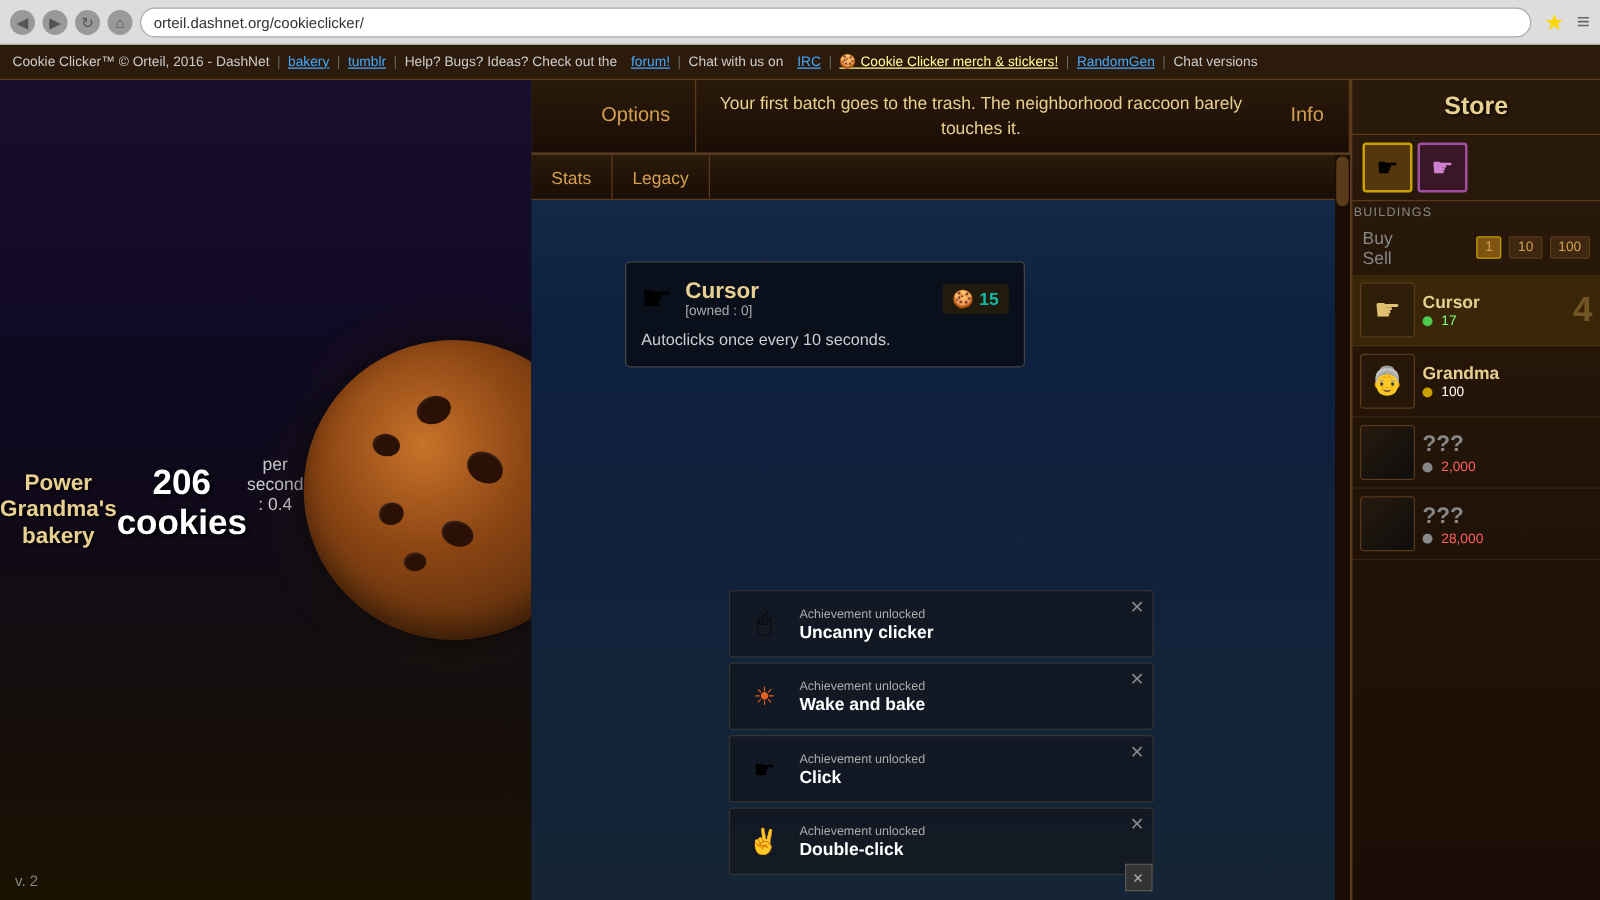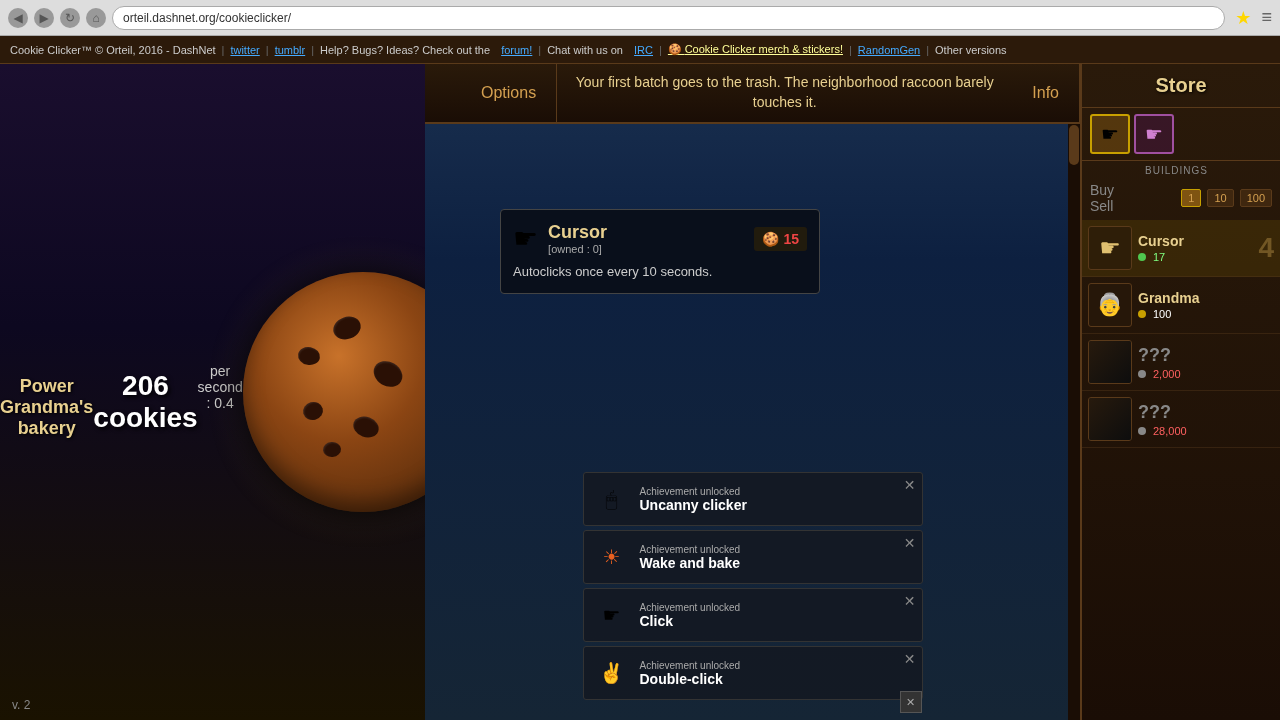--- a/index.html
+++ b/index.html
@@ -245,21 +245,21 @@
     }
     .tooltip-price {
       display: flex;
       align-items: center;
       gap: 4px;
       background: rgba(40,30,10,0.8);
       padding: 4px 8px;
       border-radius: 3px;
     }
     .price-cookie { color: #c8a000; font-size: 14px; }
-    .price-num { color: #ef4444; font-size: 14px; font-weight: bold; }
+    .price-num { color: #14b8a6; font-size: 14px; font-weight: bold; }
     .tooltip-desc {
       color: #ccc;
       font-size: 13px;
       line-height: 1.4;
     }
 
     
     .achievements-area {
       position: absolute;
       bottom: 0;
@@ -342,22 +342,21 @@
       background: rgba(80,50,20,0.4);
     }
     .store-tab.active { border-color: #c8a000; background: rgba(150,100,20,0.4); }
     .store-tab.upgrade { border-color: #a050a0; background: rgba(80,20,80,0.4); }
 
     .buildings-label {
       color: #888;
       font-size: 10px;
       letter-spacing: 1px;
       text-transform: uppercase;
-      padding: 4px 15px;
-      margin-left: 48px;
+      padding: 4px 1px;
     }
     .buy-sell-row {
       display: flex;
       align-items: center;
       padding: 2px 8px 6px;
       gap: 6px;
     }
     .buy-sell-label {
       color: #888;
       font-size: 14px;
@@ -445,33 +444,33 @@
   <button class="browser-nav-btn">↻</button>
   <button class="browser-nav-btn">⌂</button>
   <input class="browser-url-bar" value="orteil.dashnet.org/cookieclicker/" readonly="" style="">
   <span class="browser-star">★</span>
   <span class="browser-menu">≡</span>
 </div>
 
 <div class="top-nav">
   <span>Cookie Clicker™ © Orteil, 2016 - DashNet</span>
   <span class="sep">|</span>
-  <a>twitter</a>
+  <a>bakery</a>
   <span class="sep">|</span>
   <a>tumblr</a>
   <span class="sep">|</span>
   <span>Help? Bugs? Ideas? Check out the</span>&nbsp;<a>forum!</a>
   <span class="sep">|</span>
   <span>Chat with us on</span>&nbsp;<a>IRC</a>
   <span class="sep">|</span>
   <a class="merch">🍪 <span>Cookie Clicker merch &amp; stickers!</span></a>
   <span class="sep">|</span>
   <a>RandomGen</a>
   <span class="sep">|</span>
-  <span>Other versions</span>
+  <span>Chat versions</span>
 </div>
 
 <div class="game-container">
 
   <div class="left-panel">
     <div class="bakery-title">Power Grandma's bakery</div>
     <div class="cookie-count">206 cookies</div>
     <div class="per-second">per second : 0.4</div>
 
     <div class="cookie-area">
@@ -499,20 +498,24 @@
   <div class="middle-panel">
 
     <div class="top-buttons">
       <button class="top-btn">Options</button>
       <div class="news-banner">
         <span class="news-text">Your first batch goes to the trash. The neighborhood raccoon barely touches it.</span>
       </div>
       <button class="top-btn">Info</button>
     </div>
 
+    <div style="display:flex;height:36px;background:linear-gradient(180deg,#2a1a0a,#1a0d05);border-bottom:1px solid #5a3a1a;">
+      <button class="top-btn" style="font-size:14px;padding:0 16px;">Stats</button>
+      <button class="top-btn" style="font-size:14px;padding:0 16px;">Legacy</button>
+    </div>
 
     <div class="cursor-tooltip">
       <div class="tooltip-header">
         <div class="tooltip-icon">☛</div>
         <div class="tooltip-title-area">
           <div class="tooltip-name">Cursor</div>
           <div class="tooltip-owned">[owned : 0]</div>
         </div>
         <div class="tooltip-price">
           <span class="price-cookie">🍪</span>

